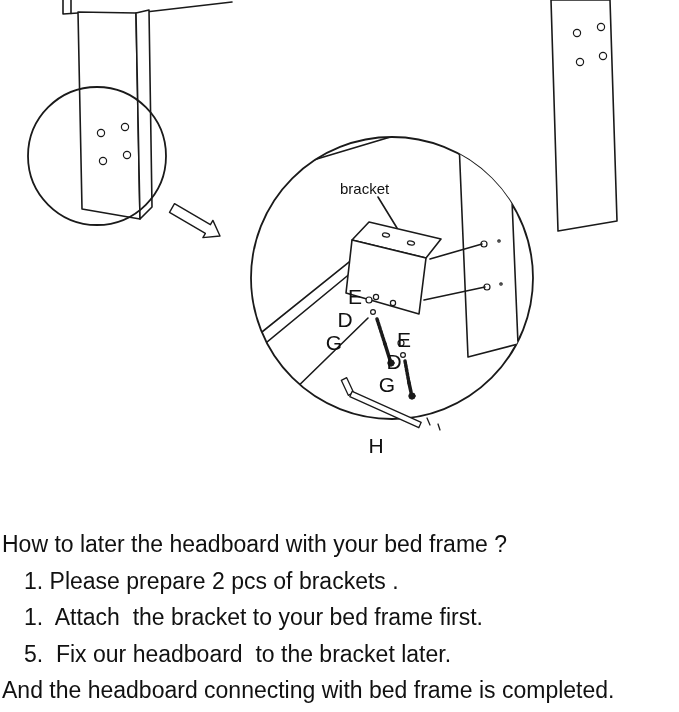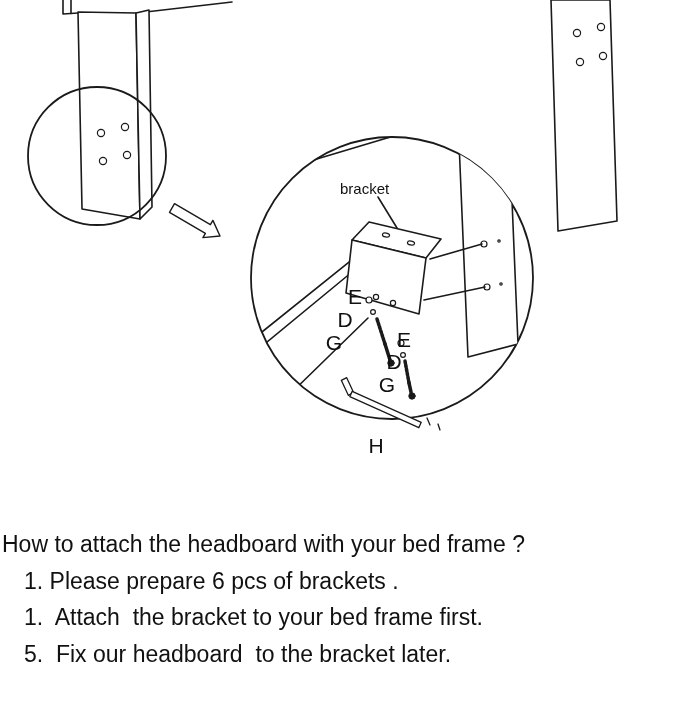--- a/index.html
+++ b/index.html
@@ -133,19 +133,20 @@
     <text class="part-letter" x="355" y="304" text-anchor="middle">E</text>
     <text class="part-letter" x="345" y="327" text-anchor="middle">D</text>
     <text class="part-letter" x="334" y="350" text-anchor="middle">G</text>
     <text class="part-letter" x="404" y="347" text-anchor="middle">E</text>
     <text class="part-letter" x="394" y="369" text-anchor="middle">D</text>
     <text class="part-letter" x="387" y="392" text-anchor="middle">G</text>
     <text class="part-letter" x="376" y="453" text-anchor="middle">H</text>
   </svg>
 
   <div class="text-block">
-    <div class="heading">How to attach the headboard with your bed frame ?</div>
-    <div class="step">1. Please prepare 6 pcs of brackets .</div>
+    <div class="heading">How to later the headboard with your bed frame ?</div>
+    <div class="step">1. Please prepare 2 pcs of brackets .</div>
     <div class="step">1.  Attach  the bracket to your bed frame first.</div>
     <div class="step">5.  Fix our headboard  to the bracket later.</div>
+    <div class="footer-line">And the headboard connecting with bed frame is completed.</div>
   </div>
 
 </div>
 
 </body></html>

